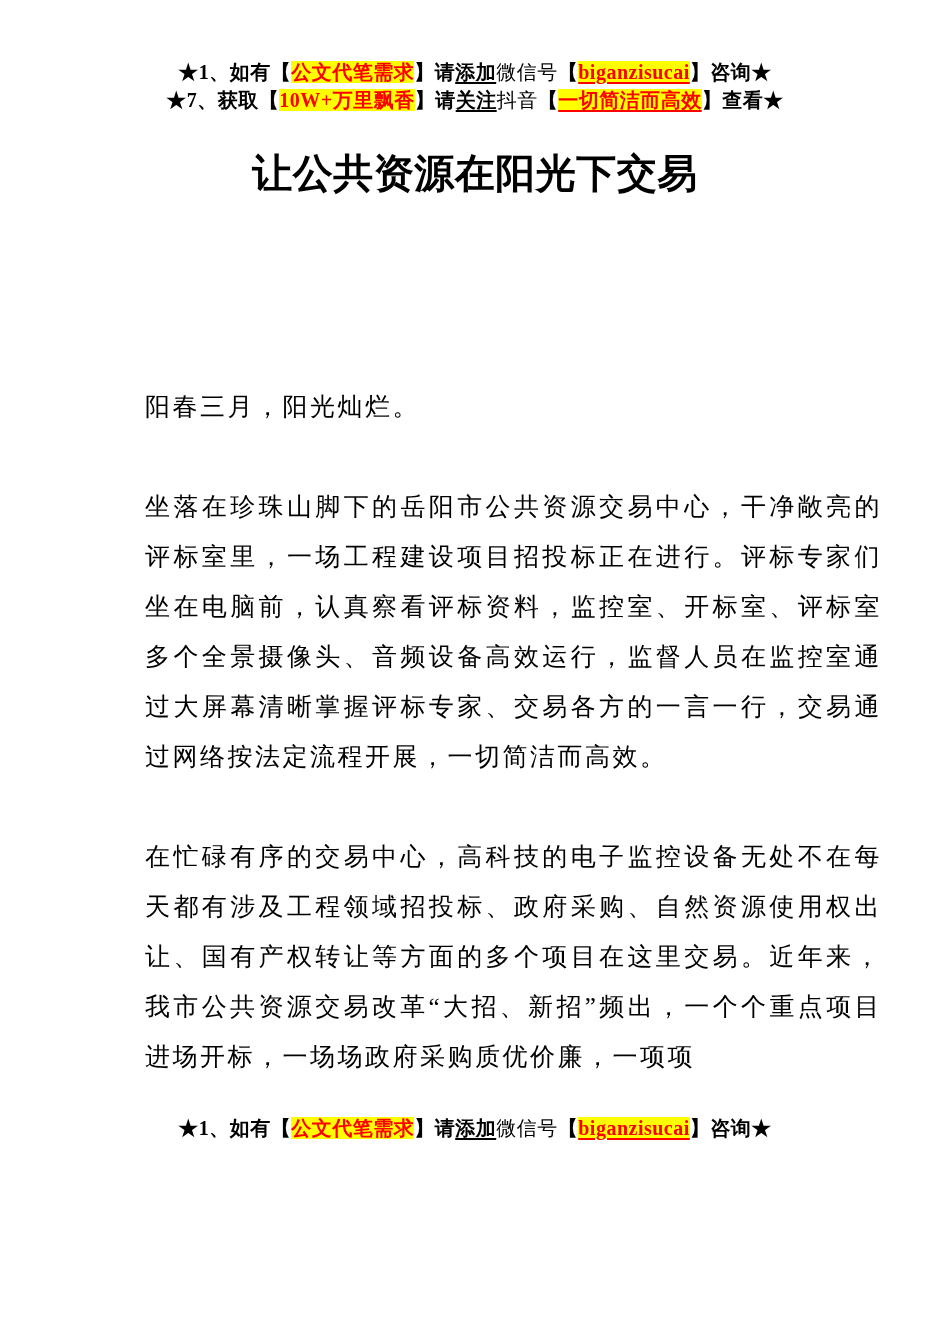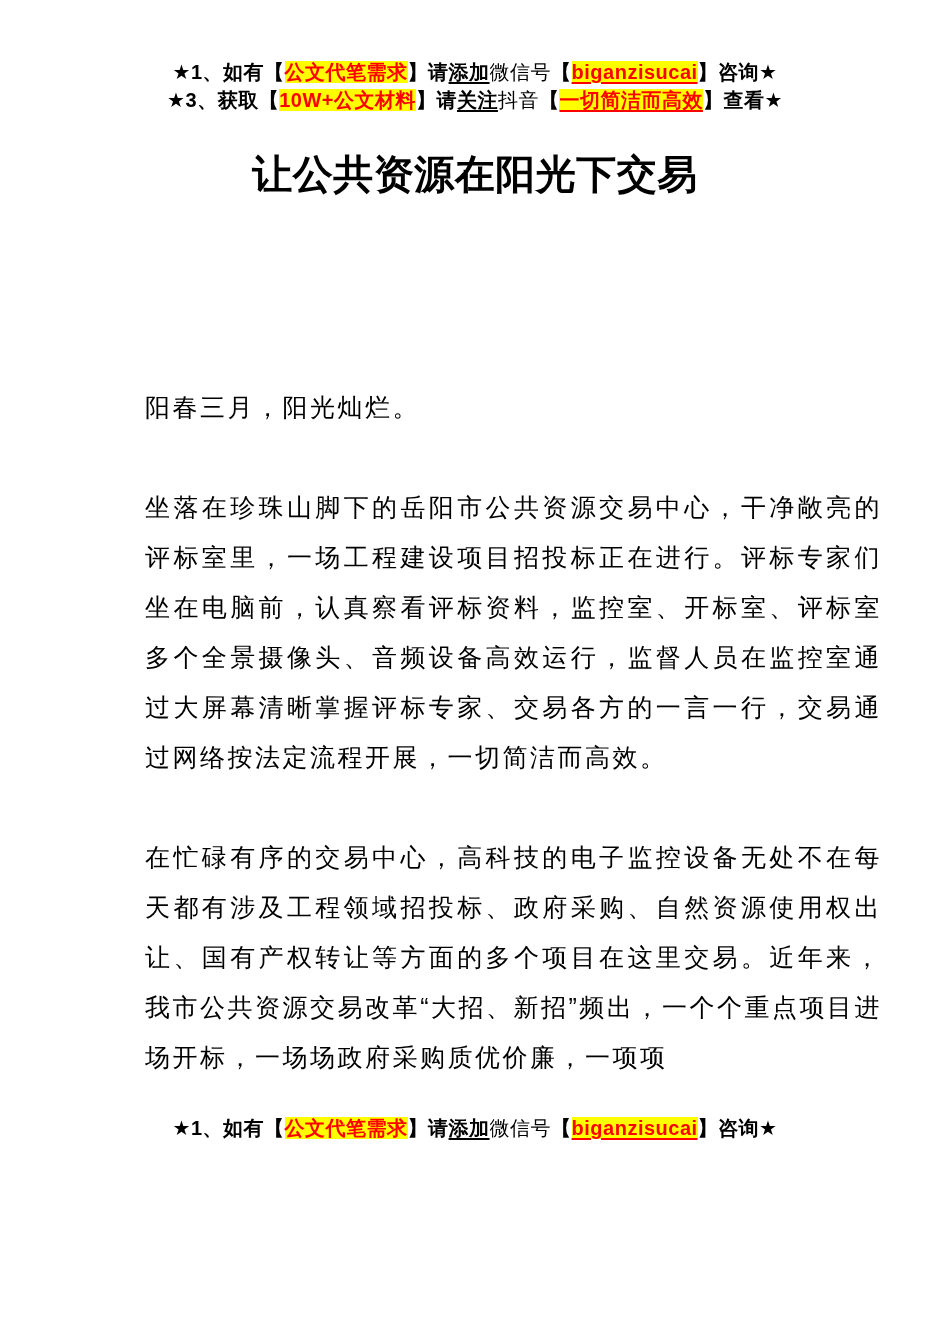--- a/index.html
+++ b/index.html
@@ -1,15 +1,15 @@
 <!DOCTYPE html>
 <html><head>
 <meta charset="utf-8">
 <style>
-  * { box-sizing: border-box; }
+  * { box-sizing: border-box; font-family: Liberation Serif, serif; }
   html, body { margin: 0; padding: 0; }
   body {
     width: 950px;
     height: 1344px;
     margin: 0 auto;
     background: #ffffff;
     color: #000000;
     font-family: "Liberation Sans", "DejaVu Sans", sans-serif;
     overflow: hidden;
   }
@@ -67,21 +67,21 @@
 </head>
 <body>
 
 <div class="page">
 
   <div class="promo promo-header">
     <p class="promo-line">
       <span>★1、如有【</span><span class="seg-hl">公文代笔需求</span><span>】请</span><span class="seg-ul">添加</span><span class="seg-reg">微信号</span><span>【</span><span class="seg-hl seg-ul">biganzisucai</span><span>】咨询★</span>
     </p>
     <p class="promo-line">
-      <span>★3、获取【</span><span class="seg-hl">10W+公文材料</span><span>】请</span><span class="seg-ul">关注</span><span class="seg-reg">抖音</span><span>【</span><span class="seg-hl seg-ul">一切简洁而高效</span><span>】查看★</span>
+      <span>★7、获取【</span><span class="seg-hl">10W+万里飘香</span><span>】请</span><span class="seg-ul">关注</span><span class="seg-reg">抖音</span><span>【</span><span class="seg-hl seg-ul">一切简洁而高效</span><span>】查看★</span>
     </p>
   </div>
 
   <h1 class="doc-title">让公共资源在阳光下交易</h1>
 
   <main class="paras">
     <p class="body-para">阳春三月，阳光灿烂。</p>
     <p class="body-para">坐落在珍珠山脚下的岳阳市公共资源交易中心，干净敞亮的评标室里，一场工程建设项目招投标正在进行。评标专家们坐在电脑前，认真察看评标资料，监控室、开标室、评标室多个全景摄像头、音频设备高效运行，监督人员在监控室通过大屏幕清晰掌握评标专家、交易各方的一言一行，交易通过网络按法定流程开展，一切简洁而高效。</p>
     <p class="body-para">在忙碌有序的交易中心，高科技的电子监控设备无处不在每天都有涉及工程领域招投标、政府采购、自然资源使用权出让、国有产权转让等方面的多个项目在这里交易。近年来，我市公共资源交易改革“大招、新招”频出，一个个重点项目进场开标，一场场政府采购质优价廉，一项项</p>
   </main>

